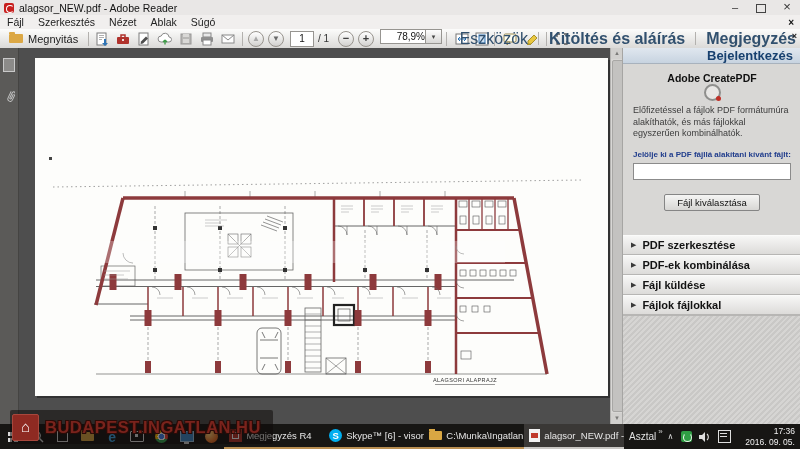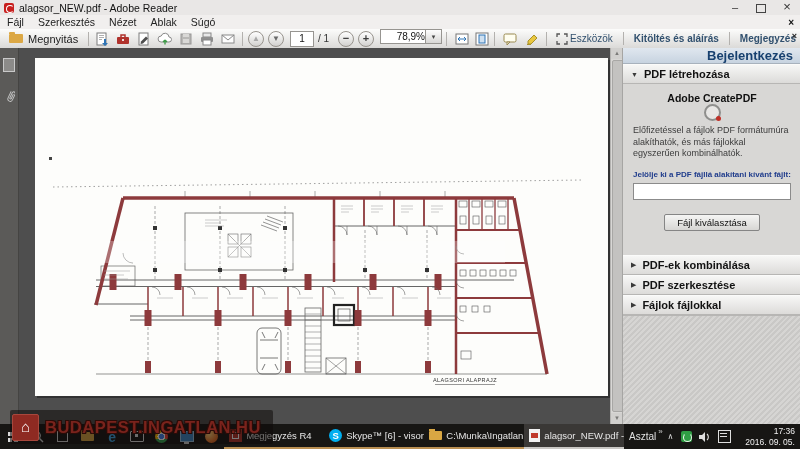--- a/index.html
+++ b/index.html
@@ -36,21 +36,21 @@
   .cbtn{width:14px;height:14px;border-radius:50%;background:linear-gradient(#ffffff,#d2d1cf);
         border:1px solid #98948e;text-align:center;font-size:8px;line-height:13px;color:#6a6a6a;}
   .cbtn.strong{font-size:11px;font-weight:bold;color:#3a3a3a;line-height:12px;}
   .page-box{width:22px;height:14px;background:#fff;border:1px solid #979591;text-align:center;font-size:10px;line-height:13px;color:#111;}
   .slash-total{font-size:10px;color:#333;margin-left:4px;}
   .zoom-combo{display:flex;height:15px;}
   .zoom-val{width:44px;background:#fff;border:1px solid #979591;font-size:10px;line-height:13px;text-align:right;color:#111;}
   .zoom-drop{width:15px;background:linear-gradient(#fdfdfd,#d8d7d5);border:1px solid #979591;border-left:none;
              font-size:7px;text-align:center;line-height:13px;color:#444;}
   .tb-right{right:6px;gap:0;}
-  .tb-right .rlabel{padding:0 10px;font-size:10px;color:#31506e;text-align:right;}
+  .tb-right .rlabel{padding:0 10px;font-size:16px;color:#31506e;text-align:right;}
   .tb-right .rlabel.bold{font-weight:bold;}
   .tb-right .vsep{width:1px;height:13px;background:#b3b1ae;}
   .toolbar-close{position:absolute;right:3px;top:31px;font-size:9px;font-weight:bold;color:#222;z-index:5;}
 
   
   .main{left:0;top:48px;width:800px;height:376px;}
   .nav-rail{left:0;top:0;width:18px;height:376px;background:#5b5a58;border-right:1px solid #454442;}
   .rail-ic{position:absolute;left:3px;}
   .pages-ic{top:10px;width:10px;height:12px;border:1px solid #c9c9c9;background:#8c8b89;}
   .pages-ic:before{content:"";position:absolute;left:2px;top:-3px;width:10px;height:12px;border:1px solid #c9c9c9;z-index:-1;}
@@ -429,45 +429,45 @@
 
   <div class="abs vscroll">
     <div class="sbtn" style="top:0;">▲</div>
     <div class="sthumb"></div>
     <div class="sbtn" style="bottom:0;">▼</div>
   </div>
 
   <div class="abs panel">
     <div class="signin">Bejelentkezés</div>
 
-    <div class="acc-h">
-      <span class="tri">▼</span>
-      <span class="acc-label">PDF létrehozása</span>
-    </div>
 
     <div class="acc-body">
       <div class="cp-head">
         <span class="cp-title">Adobe CreatePDF</span>
         <span class="cp-ico"></span>
       </div>
       <div class="cp-desc">Előfizetéssel a fájlok PDF formátumúra alakíthatók, és más fájlokkal egyszerűen kombinálhatók.</div>
       <div class="cp-label">Jelölje ki a PDF fájllá alakítani kívánt fájlt:</div>
       <input class="cp-input" type="text" value="" style="">
       <button class="cp-btn">Fájl kiválasztása</button>
     </div>
 
     <div class="acc-gap"></div>
 
     <div class="acc-h">
       <span class="tri">▶</span>
-      <span class="acc-label">PDF-ek kombinálása</span>
+      <span class="acc-label">PDF szerkesztése</span>
     </div>
     <div class="acc-h">
       <span class="tri">▶</span>
-      <span class="acc-label">PDF szerkesztése</span>
+      <span class="acc-label">PDF-ek kombinálása</span>
+    </div>
+    <div class="acc-h">
+      <span class="tri">▶</span>
+      <span class="acc-label">Fájl küldése</span>
     </div>
     <div class="acc-h">
       <span class="tri">▶</span>
       <span class="acc-label">Fájlok fájlokkal</span>
     </div>
 
     <div class="hatch"></div>
   </div>
 </div>
 

